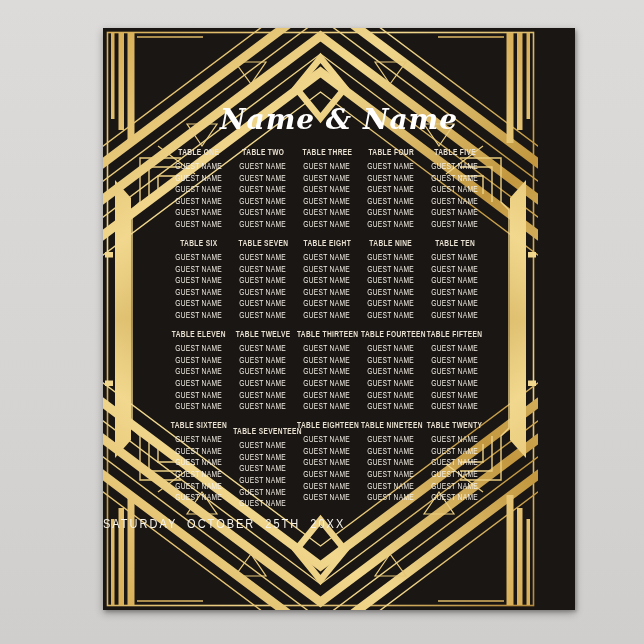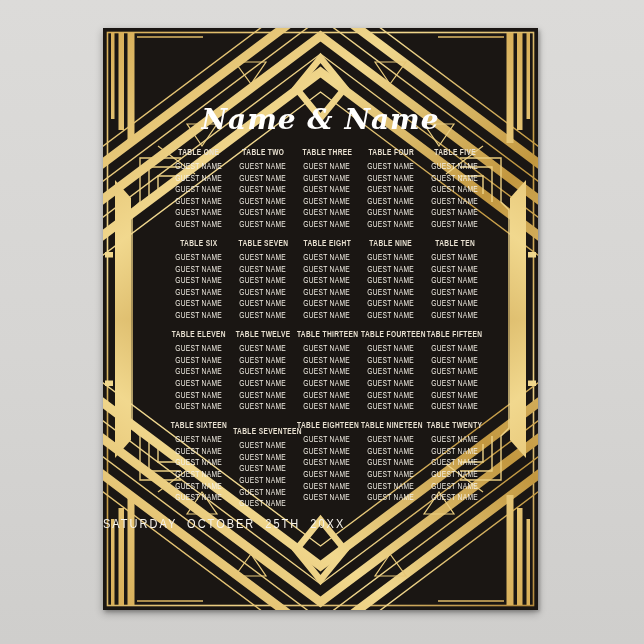--- a/index.html
+++ b/index.html
@@ -2,21 +2,21 @@
 <html><head>
 <meta charset="utf-8">
 <style>
   html,body{margin:0;padding:0;}
   body{
     width:644px;height:644px;overflow:hidden;position:relative;
     background:linear-gradient(180deg,#dcdbd9 0%,#d6d5d3 55%,#cfcecc 100%);
     font-family:"Liberation Sans",sans-serif;
   }
   .poster{
-    position:absolute;left:103px;top:28px;width:435px;height:582px;
+    position:absolute;left:103px;top:28px;width:472px;height:582px;
     background:#1a1613;overflow:hidden;
     box-shadow:0 3px 8px rgba(0,0,0,.32), 2px 2px 3px rgba(0,0,0,.18);
   }
   .frame-svg{position:absolute;left:0;top:0;width:435px;height:582px;display:block;}
   .overlay{position:absolute;left:0;top:0;width:100%;}
   .title{
     top:74px;text-align:center;line-height:36px;
     font-family:"DejaVu Serif",serif;font-style:italic;font-weight:700;
     font-size:28px;color:#ffffff;letter-spacing:1px;
   }

